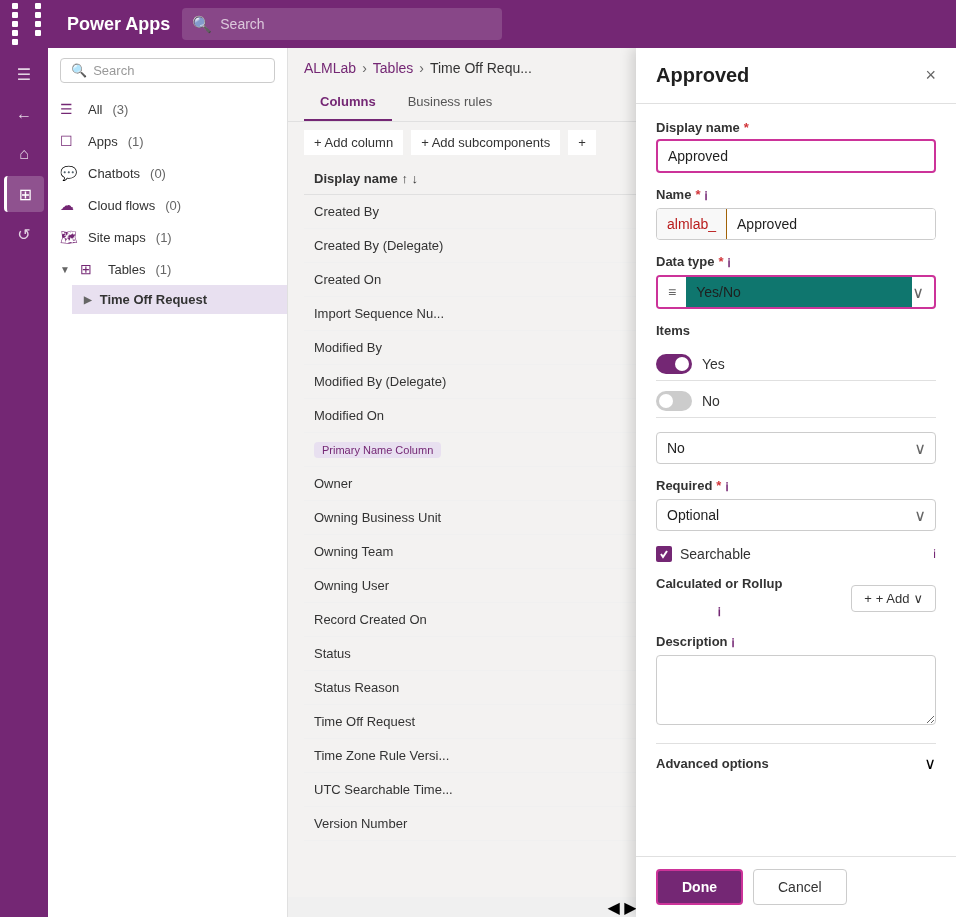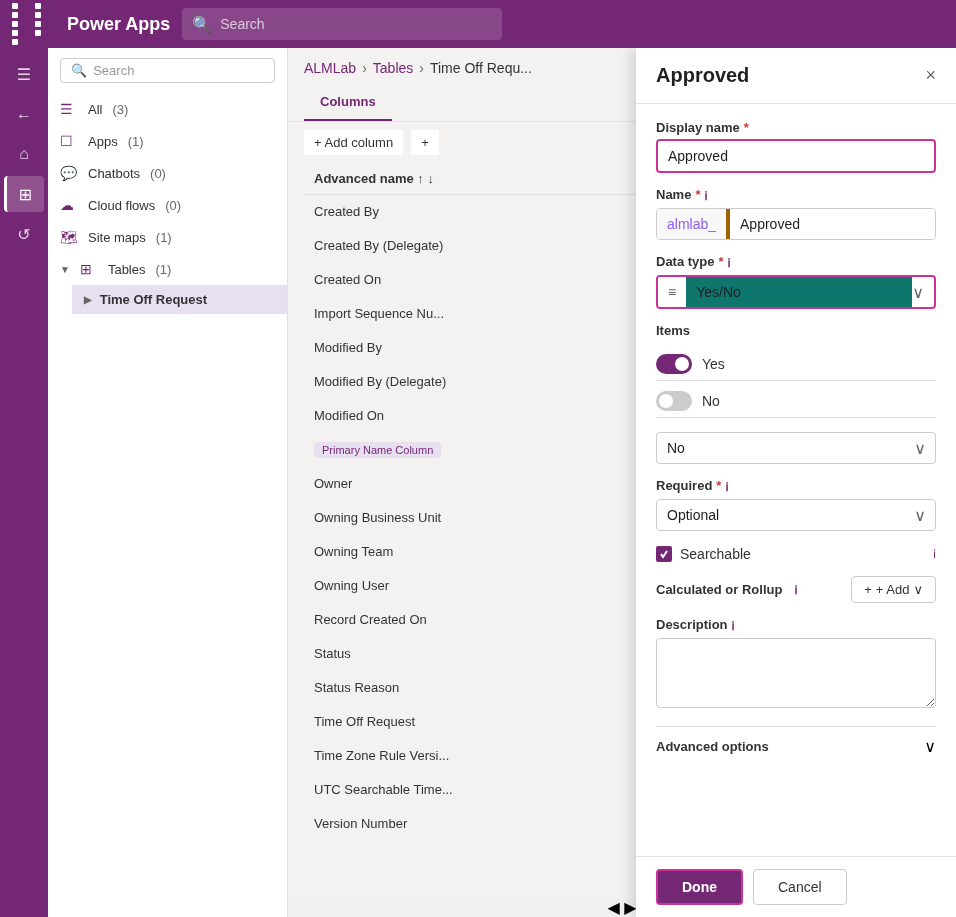--- a/index.html
+++ b/index.html
@@ -115,21 +115,21 @@
     .panel-close { background: none; border: none; cursor: pointer; font-size: 18px; color: #666; }
     .panel-body { flex: 1; overflow-y: auto; padding: 16px 20px; display: flex; flex-direction: column; gap: 14px; }
     .field-label { font-size: 13px; font-weight: 600; color: #333; margin-bottom: 4px; display: flex; align-items: flex-start; gap: 4px; }
     .required-star { color: #d13438; }
     .field-input {
       width: 100%; border: 1px solid #ccc; border-radius: 4px; padding: 7px 10px;
       font-size: 14px; color: #1f1f1f; outline: none;
     }
     .field-input.highlighted { border: 2px solid #cc3399; }
     .name-row { display: flex; align-items: center; gap: 0; border: 1px solid #ccc; border-radius: 4px; overflow: hidden; }
-    .name-prefix { padding: 7px 10px; font-size: 14px; color: #8b5cf6; background: #f8f8f8; border-right: 4px solid #a16207; white-space: nowrap; }
+    .name-prefix { padding: 7px 10px; font-size: 14px; color: #b91c1c; background: #f8f8f8; border-right: 1px solid #a16207; white-space: nowrap; }
     .name-suffix { border: none; outline: none; padding: 7px 10px; font-size: 14px; color: #1f1f1f; flex: 1; }
     .select-wrapper { position: relative; }
     .field-select {
       width: 100%; border: 1px solid #ccc; border-radius: 4px; padding: 7px 10px;
       font-size: 14px; color: #1f1f1f; background: white; appearance: none; cursor: pointer; outline: none;
     }
     .select-chevron { position: absolute; right: 10px; top: 50%; transform: translateY(-50%); color: #666; pointer-events: none; }
     .select-prefix { display: flex; align-items: center; border: 2px solid #cc3399; border-radius: 4px; overflow: hidden; }
     .select-prefix-icon { padding: 7px 10px; font-size: 14px; color: #666; background: white; }
     .select-prefix select { border: none; outline: none; padding: 7px 10px; font-size: 14px; color: #1f1f1f; background: #0f766e; appearance: none; flex: 1; cursor: pointer; }
@@ -153,21 +153,21 @@
     .toggle-off .toggle-slider { background-color: #ccc; }
     .toggle-label { font-size: 14px; color: #333; }
 
     .checkbox-row { display: flex; align-items: center; gap: 8px; }
     .checkbox-custom { width: 16px; height: 16px; background: #742774; border-radius: 2px; display: flex; align-items: center; justify-content: center; cursor: pointer; }
     .checkbox-custom svg { color: white; }
     .checkbox-label { font-size: 14px; color: #333; }
     .info-icon { color: #742774; font-size: 12px; cursor: pointer; }
 
     .calc-row { display: flex; align-items: center; justify-content: space-between; }
-    .calc-label { font-size: 13px; font-weight: 600; color: #333; display: flex; align-items: center; gap: 12px; }
+    .calc-label { font-size: 13px; font-weight: 600; color: #333; display: flex; align-items: center; gap: 12px; flex-direction: column; }
     .add-btn { display: flex; align-items: center; gap: 4px; padding: 5px 12px; border: 1px solid #ccc; border-radius: 4px; font-size: 13px; color: #333; background: white; cursor: pointer; }
 
     .description-textarea {
       width: 100%; border: 1px solid #ccc; border-radius: 4px; padding: 8px 10px;
       font-size: 13px; resize: vertical; min-height: 70px; outline: none;
     }
 
     .advanced-row {
       display: flex; align-items: center; justify-content: space-between;
       padding: 10px 0; border-top: 1px solid #e0e0e0; cursor: pointer;
@@ -266,36 +266,40 @@
     <div class="breadcrumb">
       <span style="cursor:pointer;">ALMLab</span>
       <span class="breadcrumb-sep">›</span>
       <span style="cursor:pointer;">Tables</span>
       <span class="breadcrumb-sep">›</span>
       <span class="breadcrumb-last">Time Off Requ...</span>
     </div>
 
     <div class="table-tabs">
       <div class="table-tab active">Columns</div>
+      <div class="table-tab">Business rules</div>
     </div>
 
     <div class="toolbar">
       <button class="toolbar-btn">
         <span>+ Add column</span>
       </button>
       <button class="toolbar-btn">
+        <span>+ Add subcomponents</span>
+      </button>
+      <button class="toolbar-btn">
         <span>+</span>
       </button>
     </div>
 
     <div class="table-area">
       <table class="data-table">
         <thead>
           <tr>
-            <th>Advanced name ↑ ↓</th>
+            <th>Display name ↑ ↓</th>
             <th>Name ↕</th>
           </tr>
         </thead>
         <tbody id="table-body">
         <tr>
               <td>Created By</td>
               <td><span class="dots">···</span> createdb...</td>
             </tr>
             <tr>
               <td>Created By (Delegate)</td>

